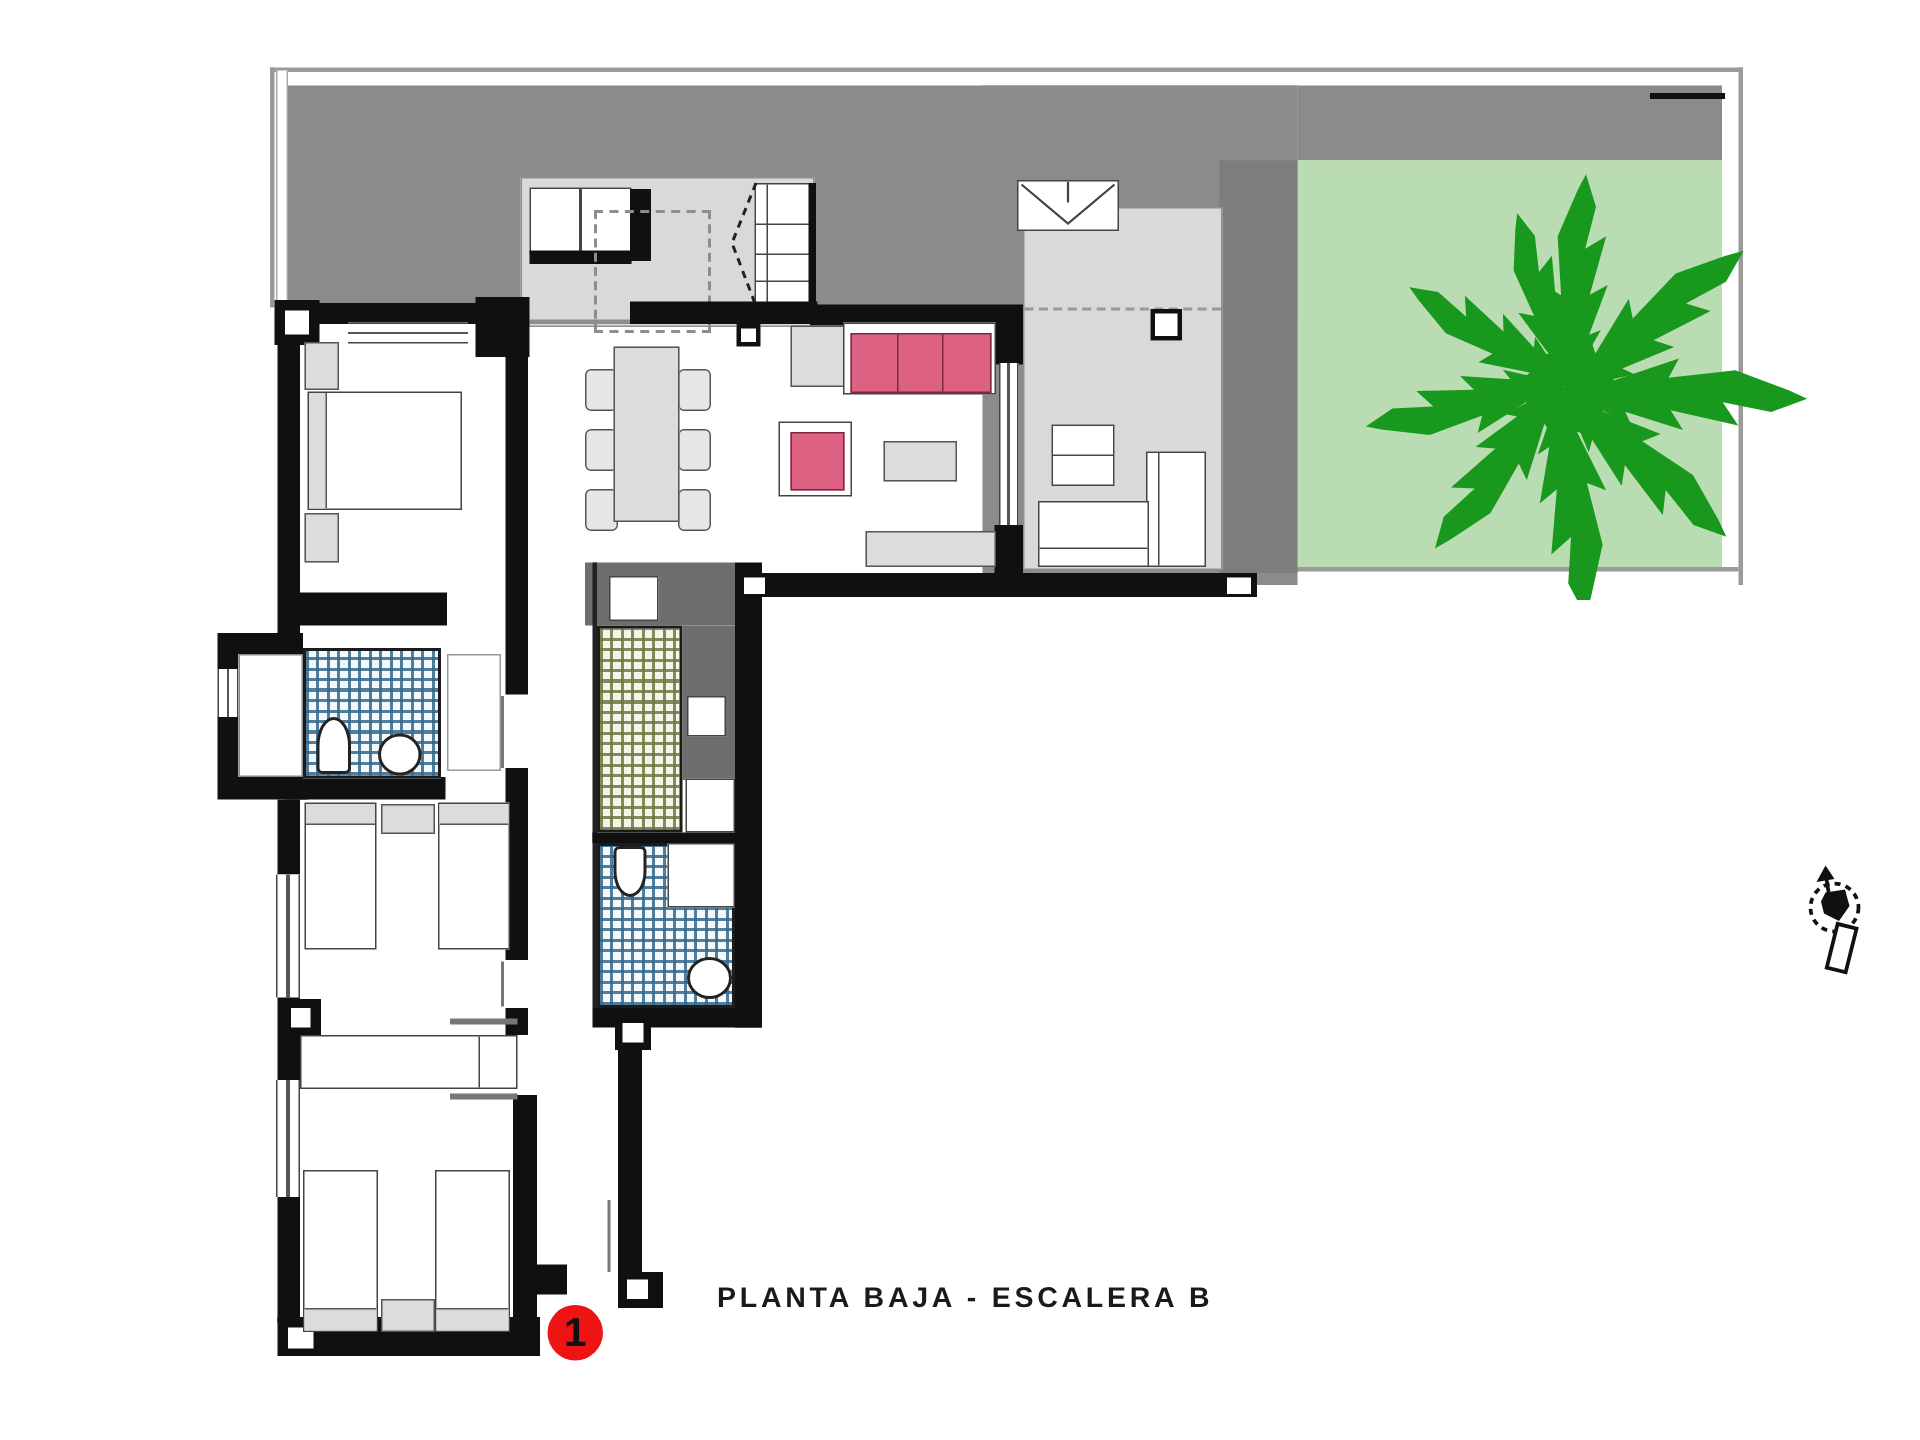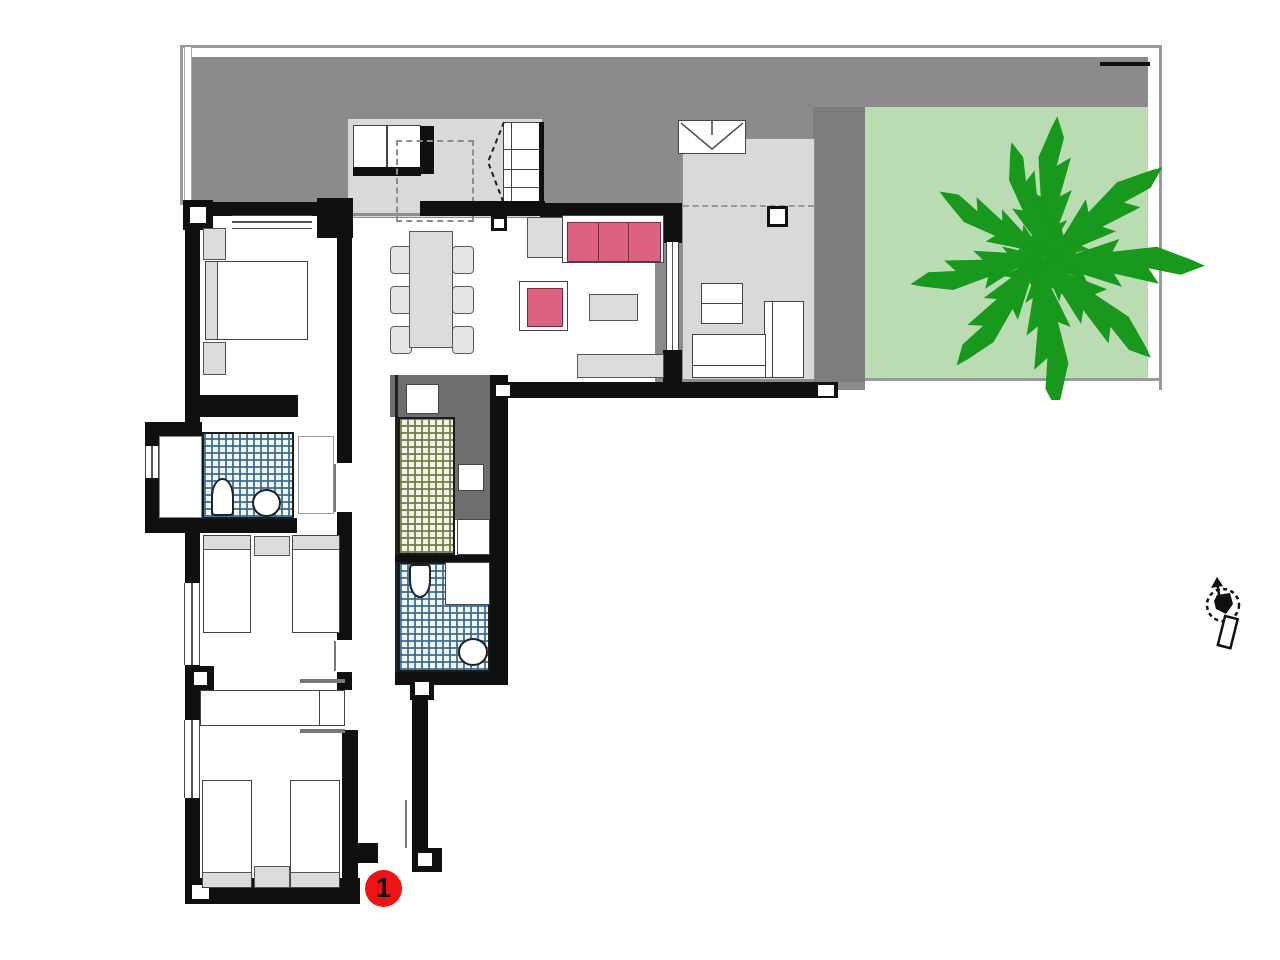--- a/index.html
+++ b/index.html
@@ -242,20 +242,21 @@
   <div class="a w" style="left:412px;top:848px;width:30px;height:24px;"></div>
   <div class="a col" style="left:418px;top:853px;width:14px;height:13px;"></div>
 
   <div class="a w" style="left:493px;top:382px;width:345px;height:16px;"></div>
   <div class="a col" style="left:496px;top:385px;width:14px;height:11px;"></div>
   <div class="a col" style="left:818px;top:385px;width:16px;height:11px;"></div>
 
   <div class="a" id="marker" style="left:365px;top:870px;width:37px;height:37px;">
     <span>1</span>
   </div>
+  <div class="a" id="caption" style="left:478px;top:855px;">PLANTA BAJA - ESCALERA B</div>
 
   <div class="a" style="left:1196px;top:575px;width:56px;height:84px;">
     <svg width="56" height="84" viewBox="0 0 56 84">
       <circle cx="27" cy="30" r="16" fill="none" stroke="#111" stroke-width="2.5" stroke-dasharray="4 3.5"></circle>
       <rect x="26" y="42" width="13" height="30" fill="#fff" stroke="#111" stroke-width="2.5" transform="rotate(14 32 54)"></rect>
       <polygon points="21,20 34,18 37,29 30,39 20,34 18,26" fill="#111"></polygon>
       <line x1="25" y1="32" x2="21" y2="7" stroke="#111" stroke-width="2.5"></line>
       <polygon points="21,2 15,13 27,11" fill="#111"></polygon>
     </svg>
   </div>

